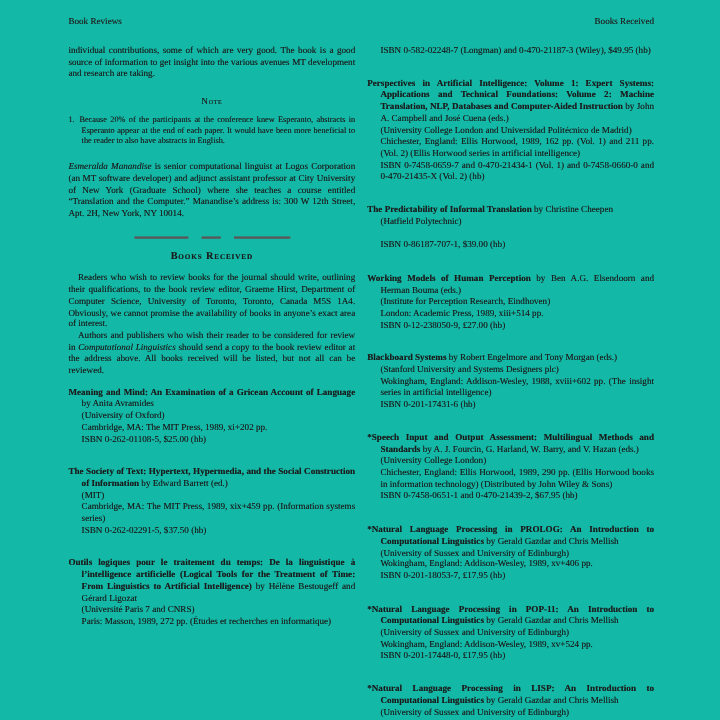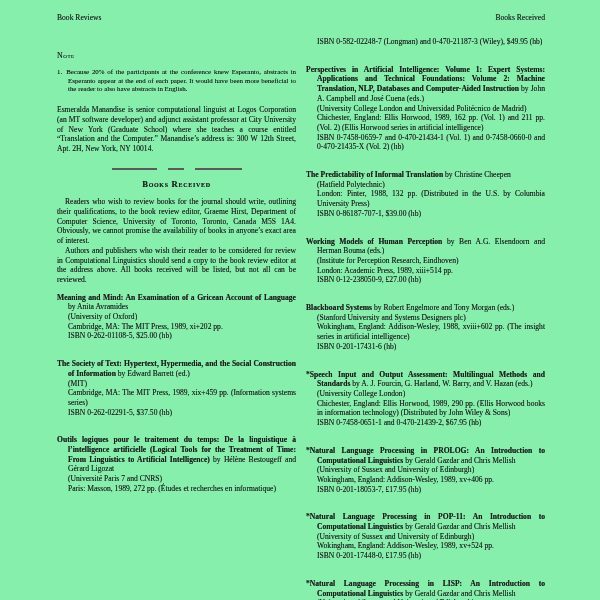--- a/index.html
+++ b/index.html
@@ -4,43 +4,43 @@
 <style>
   html, body { margin: 0; padding: 0; }
   body {
     width: 600px; height: 600px;
     background: #ffffff;
     font-family: "Liberation Serif", "DejaVu Serif", serif;
     color: #1b1b1b;
   }
   .page {
     position: absolute; inset: 0;
-    background: #86efac;
+    background: #14b8a6;
     padding: 13px 55px 0 57px;
     box-sizing: border-box;
     overflow: hidden;
     text-shadow: 0 0 0.4px rgba(30,30,30,0.55);
   }
   .running-head {
     display: flex; justify-content: space-between;
     font-size: 7.6px; line-height: 9px;
     margin-bottom: 15px;
     color: #222;
   }
   .columns { display: flex; gap: 10px; }
   .col { width: 239px; font-size: 7.6px; line-height: 9.7px; text-align: justify; }
 
   p { margin: 0; }
   .body-text { margin: 0; }
   .indent { text-indent: 8px; }
-  .italic { }
+  .italic { font-style: italic; }
 
   .note-heading {
     margin: 14px 0 7px 0;
-    text-align: left;
+    text-align: center;
     font-size: 7.8px; font-weight: normal;
     font-variant: small-caps;
     letter-spacing: 0.6px;
   }
   .footnote {
     font-size: 6.9px; line-height: 8.8px;
     padding-left: 11px; text-indent: -11px;
     text-align: justify;
   }
   .fn-num { padding-right: 4px; }
@@ -78,20 +78,21 @@
 <div class="page">
 
   <header class="running-head">
     <span>Book Reviews</span>
     <span>Books Received</span>
   </header>
 
   <div class="columns">
 
     <div class="col">
+      <p class="body-text">individual contributions, some of which are very good. The book is a good source of information to get insight into the various avenues MT development and research are taking.</p>
 
       <h3 class="note-heading">Note</h3>
 
       <p class="footnote"><span class="fn-num">1.</span><span>Because 20% of the participants at the conference knew Esperanto, abstracts in Esperanto appear at the end of each paper. It would have been more beneficial to the reader to also have abstracts in English.</span></p>
 
       <p class="bio"><span class="italic">Esmeralda Manandise</span><span> is senior computational linguist at Logos Corporation (an MT software developer) and adjunct assistant professor at City University of New York (Graduate School) where she teaches a course entitled “Translation and the Computer.” Manandise’s address is: 300 W 12th Street, Apt. 2H, New York, NY 10014.</span></p>
 
       <div class="divider">
         <span class="seg s1"></span>
         <span class="seg s2"></span>
@@ -108,21 +109,21 @@
       <p class="entry"><span class="bt">The Society of Text: Hypertext, Hypermedia, and the Social Construction of Information</span><span> by Edward Barrett (ed.)</span><br><span>(MIT)</span><br><span>Cambridge, MA: The MIT Press, 1989, xix+459 pp. (Information systems series)</span><br><span>ISBN 0-262-02291-5, $37.50 (hb)</span></p>
 
       <p class="entry"><span class="bt">Outils logiques pour le traitement du temps: De la linguistique à l’intelligence artificielle (Logical Tools for the Treatment of Time: From Linguistics to Artificial Intelligence)</span><span> by Hélène Bestougeff and Gérard Ligozat</span><br><span>(Université Paris 7 and CNRS)</span><br><span>Paris: Masson, 1989, 272 pp. (Études et recherches en informatique)</span></p>
     </div>
 
     <div class="col">
       <p class="entry continuation">ISBN 0-582-02248-7 (Longman) and 0-470-21187-3 (Wiley), $49.95 (hb)</p>
 
       <p class="entry"><span class="bt">Perspectives in Artificial Intelligence: Volume 1: Expert Systems: Applications and Technical Foundations: Volume 2: Machine Translation, NLP, Databases and Computer-Aided Instruction</span><span> by John A. Campbell and José Cuena (eds.)</span><br><span>(University College London and Universidad Politécnico de Madrid)</span><br><span>Chichester, England: Ellis Horwood, 1989, 162 pp. (Vol. 1) and 211 pp. (Vol. 2) (Ellis Horwood series in artificial intelligence)</span><br><span>ISBN 0-7458-0659-7 and 0-470-21434-1 (Vol. 1) and 0-7458-0660-0 and 0-470-21435-X (Vol. 2) (hb)</span></p>
 
-      <p class="entry"><span class="bt">The Predictability of Informal Translation</span><span> by Christine Cheepen</span><br><span>(Hatfield Polytechnic)</span><br><span>London: Pinter, 1988, 132 pp. (Distributed in the U.S. by Columbia University Press)</span><br><span>ISBN 0-86187-707-1, $39.00 (hb)</span></p>
+      <p class="entry"><span class="bt">The Predictability of Informal Translation</span><span> by Christine Cheepen</span><br><span>(Hatfield Polytechnic)</span><br><br><span>ISBN 0-86187-707-1, $39.00 (hb)</span></p>
 
       <p class="entry"><span class="bt">Working Models of Human Perception</span><span> by Ben A.G. Elsendoorn and Herman Bouma (eds.)</span><br><span>(Institute for Perception Research, Eindhoven)</span><br><span>London: Academic Press, 1989, xiii+514 pp.</span><br><span>ISBN 0-12-238050-9, £27.00 (hb)</span></p>
 
       <p class="entry"><span class="bt">Blackboard Systems</span><span> by Robert Engelmore and Tony Morgan (eds.)</span><br><span>(Stanford University and Systems Designers plc)</span><br><span>Wokingham, England: Addison-Wesley, 1988, xviii+602 pp. (The insight series in artificial intelligence)</span><br><span>ISBN 0-201-17431-6 (hb)</span></p>
 
       <p class="entry"><span class="bt">*Speech Input and Output Assessment: Multilingual Methods and Standards</span><span> by A. J. Fourcin, G. Harland, W. Barry, and V. Hazan (eds.)</span><br><span>(University College London)</span><br><span>Chichester, England: Ellis Horwood, 1989, 290 pp. (Ellis Horwood books in information technology) (Distributed by John Wiley &amp; Sons)</span><br><span>ISBN 0-7458-0651-1 and 0-470-21439-2, $67.95 (hb)</span></p>
 
       <p class="entry"><span class="bt">*Natural Language Processing in PROLOG: An Introduction to Computational Linguistics</span><span> by Gerald Gazdar and Chris Mellish</span><br><span>(University of Sussex and University of Edinburgh)</span><br><span>Wokingham, England: Addison-Wesley, 1989, xv+406 pp.</span><br><span>ISBN 0-201-18053-7, £17.95 (hb)</span></p>
 
       <p class="entry"><span class="bt">*Natural Language Processing in POP-11: An Introduction to Computational Linguistics</span><span> by Gerald Gazdar and Chris Mellish</span><br><span>(University of Sussex and University of Edinburgh)</span><br><span>Wokingham, England: Addison-Wesley, 1989, xv+524 pp.</span><br><span>ISBN 0-201-17448-0, £17.95 (hb)</span></p>

